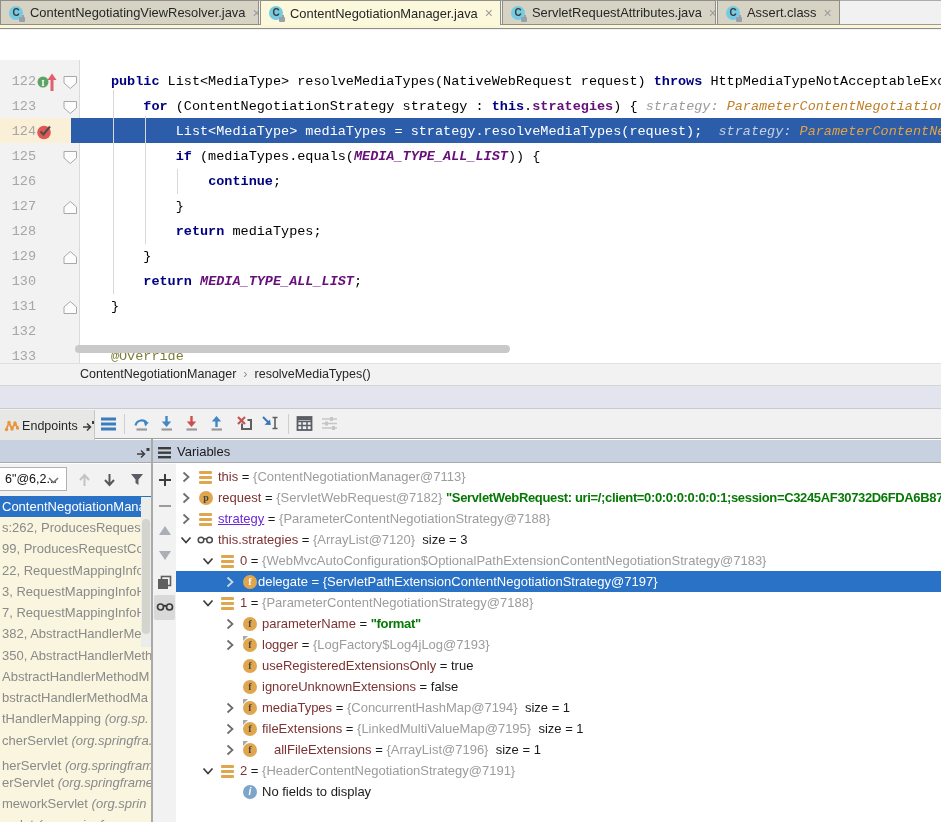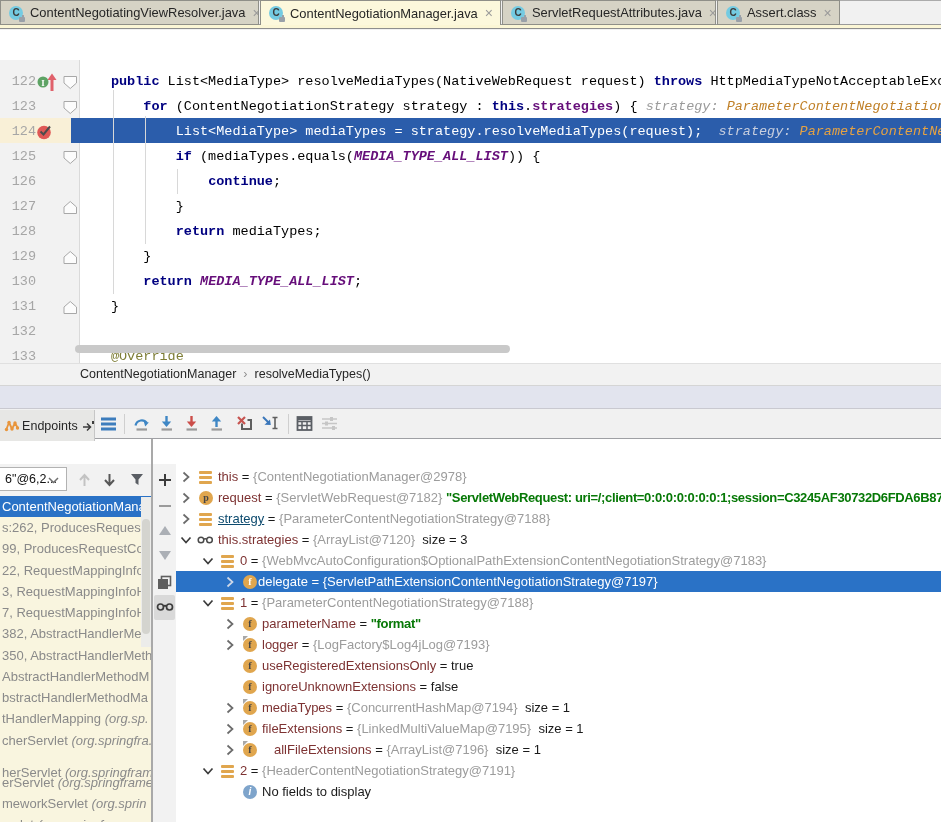--- a/index.html
+++ b/index.html
@@ -64,21 +64,21 @@
 .frow i{font-style:italic;}
 .frow.sel{background:#2a72c6;color:#fff;}
 
 #vstrip{left:153px;top:464px;width:23px;height:358px;background:#f2f2f2;}
 
 #vpane{left:176px;top:464px;width:765px;height:358px;background:#fff;overflow:hidden;}
 .vrow{position:absolute;left:0;width:765px;height:21px;line-height:21px;font-size:13px;white-space:nowrap;overflow:hidden;}
 .vrow.sel{background:#2a72c6;}
 .vrow.sel *{color:#fff !important;}
 .vname{color:#7d3232;}
-.vblue{color:#0c4a6e;text-decoration:underline;}
+.vblue{color:#6d28d9;text-decoration:underline;}
 .vval{color:#9c9c9c;}
 .vstr{color:#067806;font-weight:bold;letter-spacing:-0.35px;}
 .vsz{color:#1a1a1a;}
 .chev{position:absolute;top:3px;width:15px;height:15px;}
 .vicon{position:absolute;top:3px;width:16px;height:15px;}
 .baricon{position:absolute;top:4.5px;width:13px;height:13px;}
 .baricon b{position:absolute;left:0;width:13px;height:3px;border-radius:1px;background:#e0a64e;}
 .fcirc{position:absolute;top:3.5px;width:14px;height:14px;border-radius:50%;background:#e0a64e;
   color:#454545;font-size:10px;font-weight:bold;text-align:center;line-height:14px;font-family:"Liberation Serif",serif;}
 .fmark{position:absolute;width:0;height:0;border-left:5px solid #a8a8a8;border-bottom:5px solid transparent;top:2px;}
@@ -256,20 +256,34 @@
         <g stroke="#c6c6c6" stroke-width="1.6">
           <path d="M1 4 H16 M1 8.5 H16 M1 13 H16"></path>
         </g>
         <g fill="#c6c6c6">
           <rect x="9" y="2" width="3" height="4"></rect>
           <rect x="4" y="6.5" width="3" height="4"></rect>
           <rect x="11" y="11" width="3" height="4"></rect>
         </g>
       </svg>
 </div>
+<div id="pheaders" class="abs">
+  <svg class="abs" style="left:136px;top:7px;" width="14" height="12">
+        <path d="M1 7 H8 M5 3.5 L8.5 7 L5 10.5" stroke="#3c3c3c" stroke-width="1.5" fill="none"></path>
+        <rect x="10.5" y="1" width="3" height="3" fill="#3c3c3c"></rect>
+      </svg>
+  <svg class="abs" style="left:158px;top:7px;" width="14" height="12">
+        <g fill="#3c3c3c">
+          <rect x="0" y="0" width="13" height="2.4"></rect>
+          <rect x="0" y="4.5" width="13" height="2.4"></rect>
+          <rect x="0" y="9" width="13" height="2.4"></rect>
+        </g>
+      </svg>
+  <div class="abs" style="left:177px;top:4px;font-size:13px;color:#1a1a1a;">Variables</div>
+</div>
 <div id="vsplit" class="abs"></div>
 <div id="fpane" class="abs">
   <div id="fcombobar">
     <div id="fcombo">6"@6,2...
       <svg style="position:absolute;right:7px;top:9px" width="11" height="7">
             <path d="M1 1 L5.5 5.5 L10 1" stroke="#6e6e6e" stroke-width="1.5" fill="none"></path>
           </svg>
     </div>
     <svg class="abs" style="left:77px;top:8px;" width="15" height="16">
           <path d="M7.5 14 V4 M3 8 L7.5 3 L12 8" stroke="#c3c3c3" stroke-width="2" fill="none"></path>
@@ -288,21 +302,21 @@
   <div class="frow" style="top:74px;">99, ProducesRequestCond</div>
   <div class="frow" style="top:96px;">22, RequestMappingInfo <i>(</i></div>
   <div class="frow" style="top:117px;">3, RequestMappingInfoHa</div>
   <div class="frow" style="top:138px;">7, RequestMappingInfoHa</div>
   <div class="frow" style="top:159px;">382, AbstractHandlerMeth</div>
   <div class="frow" style="top:181px;">350, AbstractHandlerMetho</div>
   <div class="frow" style="top:202px;">AbstractHandlerMethodM</div>
   <div class="frow" style="top:223px;">bstractHandlerMethodMa</div>
   <div class="frow" style="top:244px;">tHandlerMapping <i>(org.sp.</i></div>
   <div class="frow" style="top:266px;">cherServlet <i>(org.springfra.</i></div>
-  <div class="frow" style="top:298px;">herServlet <i>(org.springfram</i></div>
+  <div class="frow" style="top:291px;">herServlet <i>(org.springfram</i></div>
   <div class="frow" style="top:308px;">erServlet <i>(org.springframe</i></div>
   <div class="frow" style="top:329px;">meworkServlet <i>(org.sprin</i></div>
   <div class="frow" style="top:350px;">ervlet <i>(org.springframewo</i></div>
 </div>
 <div id="vstrip" class="abs">
   <svg class="abs" style="left:5px;top:9px;" width="14" height="14">
         <path d="M7 1 V13 M1 7 H13" stroke="#3c3c3c" stroke-width="2"></path>
       </svg>
   <svg class="abs" style="left:5px;top:35px;" width="14" height="14">
         <path d="M1 7 H13" stroke="#9b9b9b" stroke-width="2"></path>
@@ -325,21 +339,21 @@
 <div id="vpane" class="abs">
   <div class="vrow" style="top:2px;">
     <svg class="chev" style="left:2px;">
           <path d="M5.5 3.5 L10.5 8 L5.5 12.5" stroke="#6b6b6b" stroke-width="1.7" fill="none"></path>
         </svg>
     <span class="baricon" style="left:23px;">
           <b style="top:0;"></b>
           <b style="top:5px;"></b>
           <b style="top:10px;"></b>
         </span>
-    <span class="txt" style="left:42px;"><span class="vname">this</span> = <span class="vval">{ContentNegotiationManager@2978}</span></span>
+    <span class="txt" style="left:42px;"><span class="vname">this</span> = <span class="vval">{ContentNegotiationManager@7113}</span></span>
   </div>
   <div class="vrow" style="top:23px;">
     <svg class="chev" style="left:2px;">
           <path d="M5.5 3.5 L10.5 8 L5.5 12.5" stroke="#6b6b6b" stroke-width="1.7" fill="none"></path>
         </svg>
     <span class="fcirc" style="left:23px;">p</span>
     <span class="txt" style="left:42px;"><span class="vname">request</span> = <span class="vval">{ServletWebRequest@7182}</span> <span class="vstr">"ServletWebRequest: uri=/;client=0:0:0:0:0:0:0:1;session=C3245AF30732D6FDA6B87CD</span></span>
   </div>
   <div class="vrow" style="top:44px;">
     <svg class="chev" style="left:2px;">

